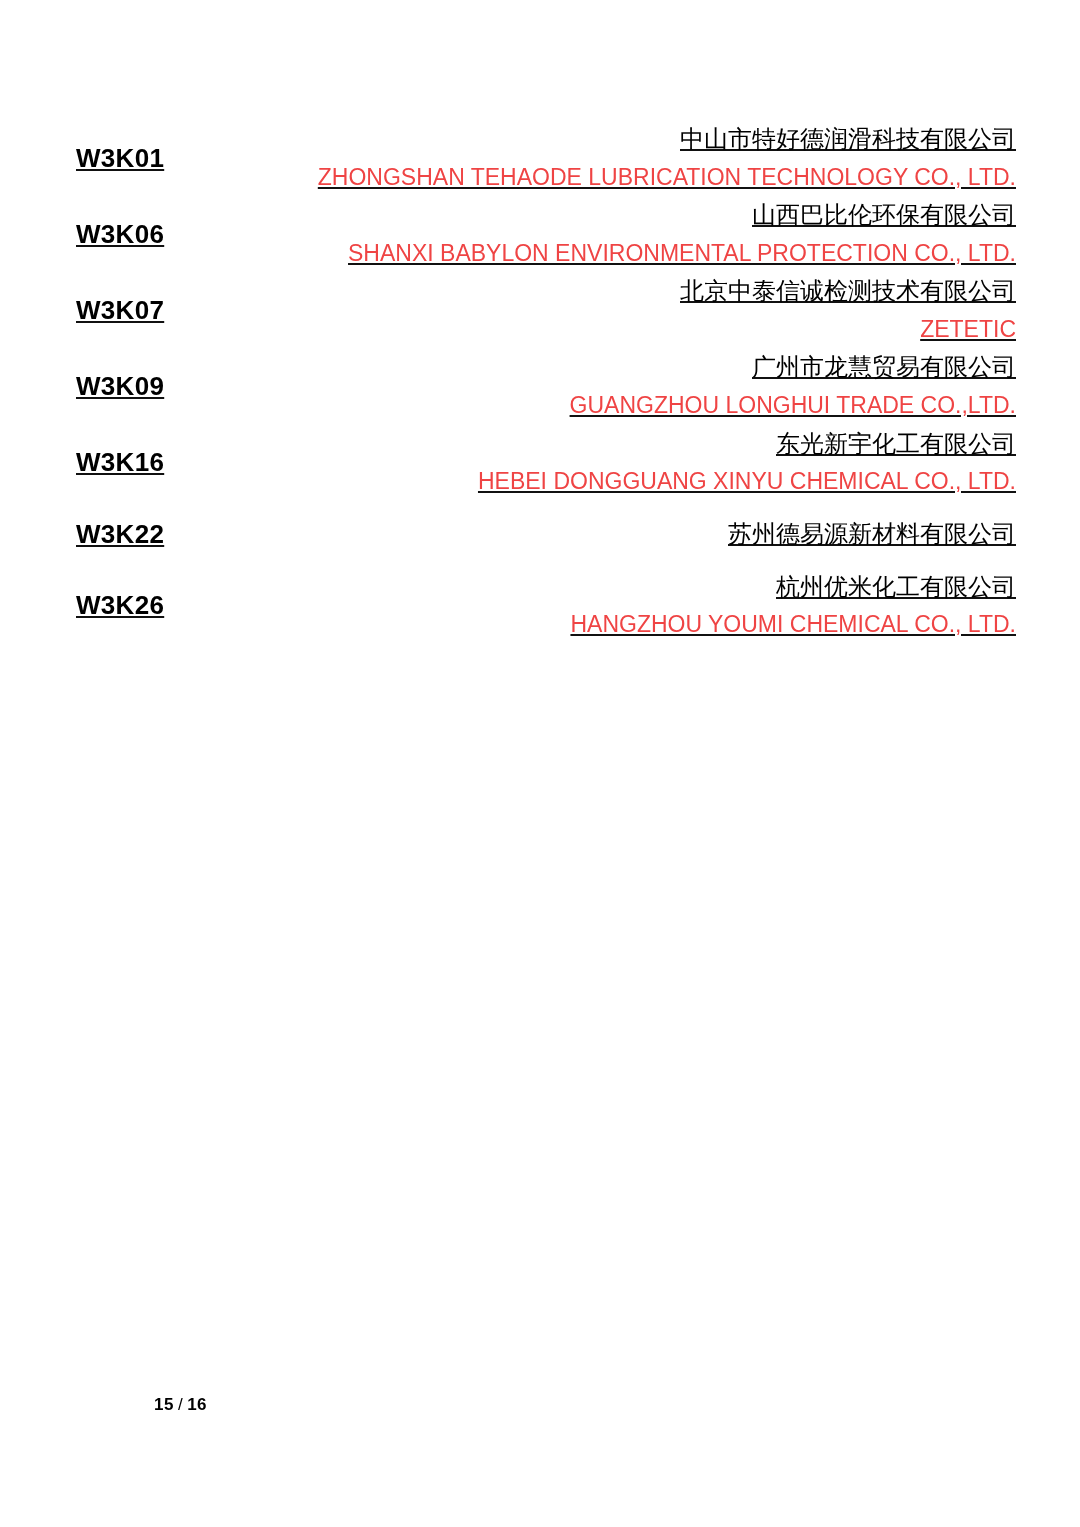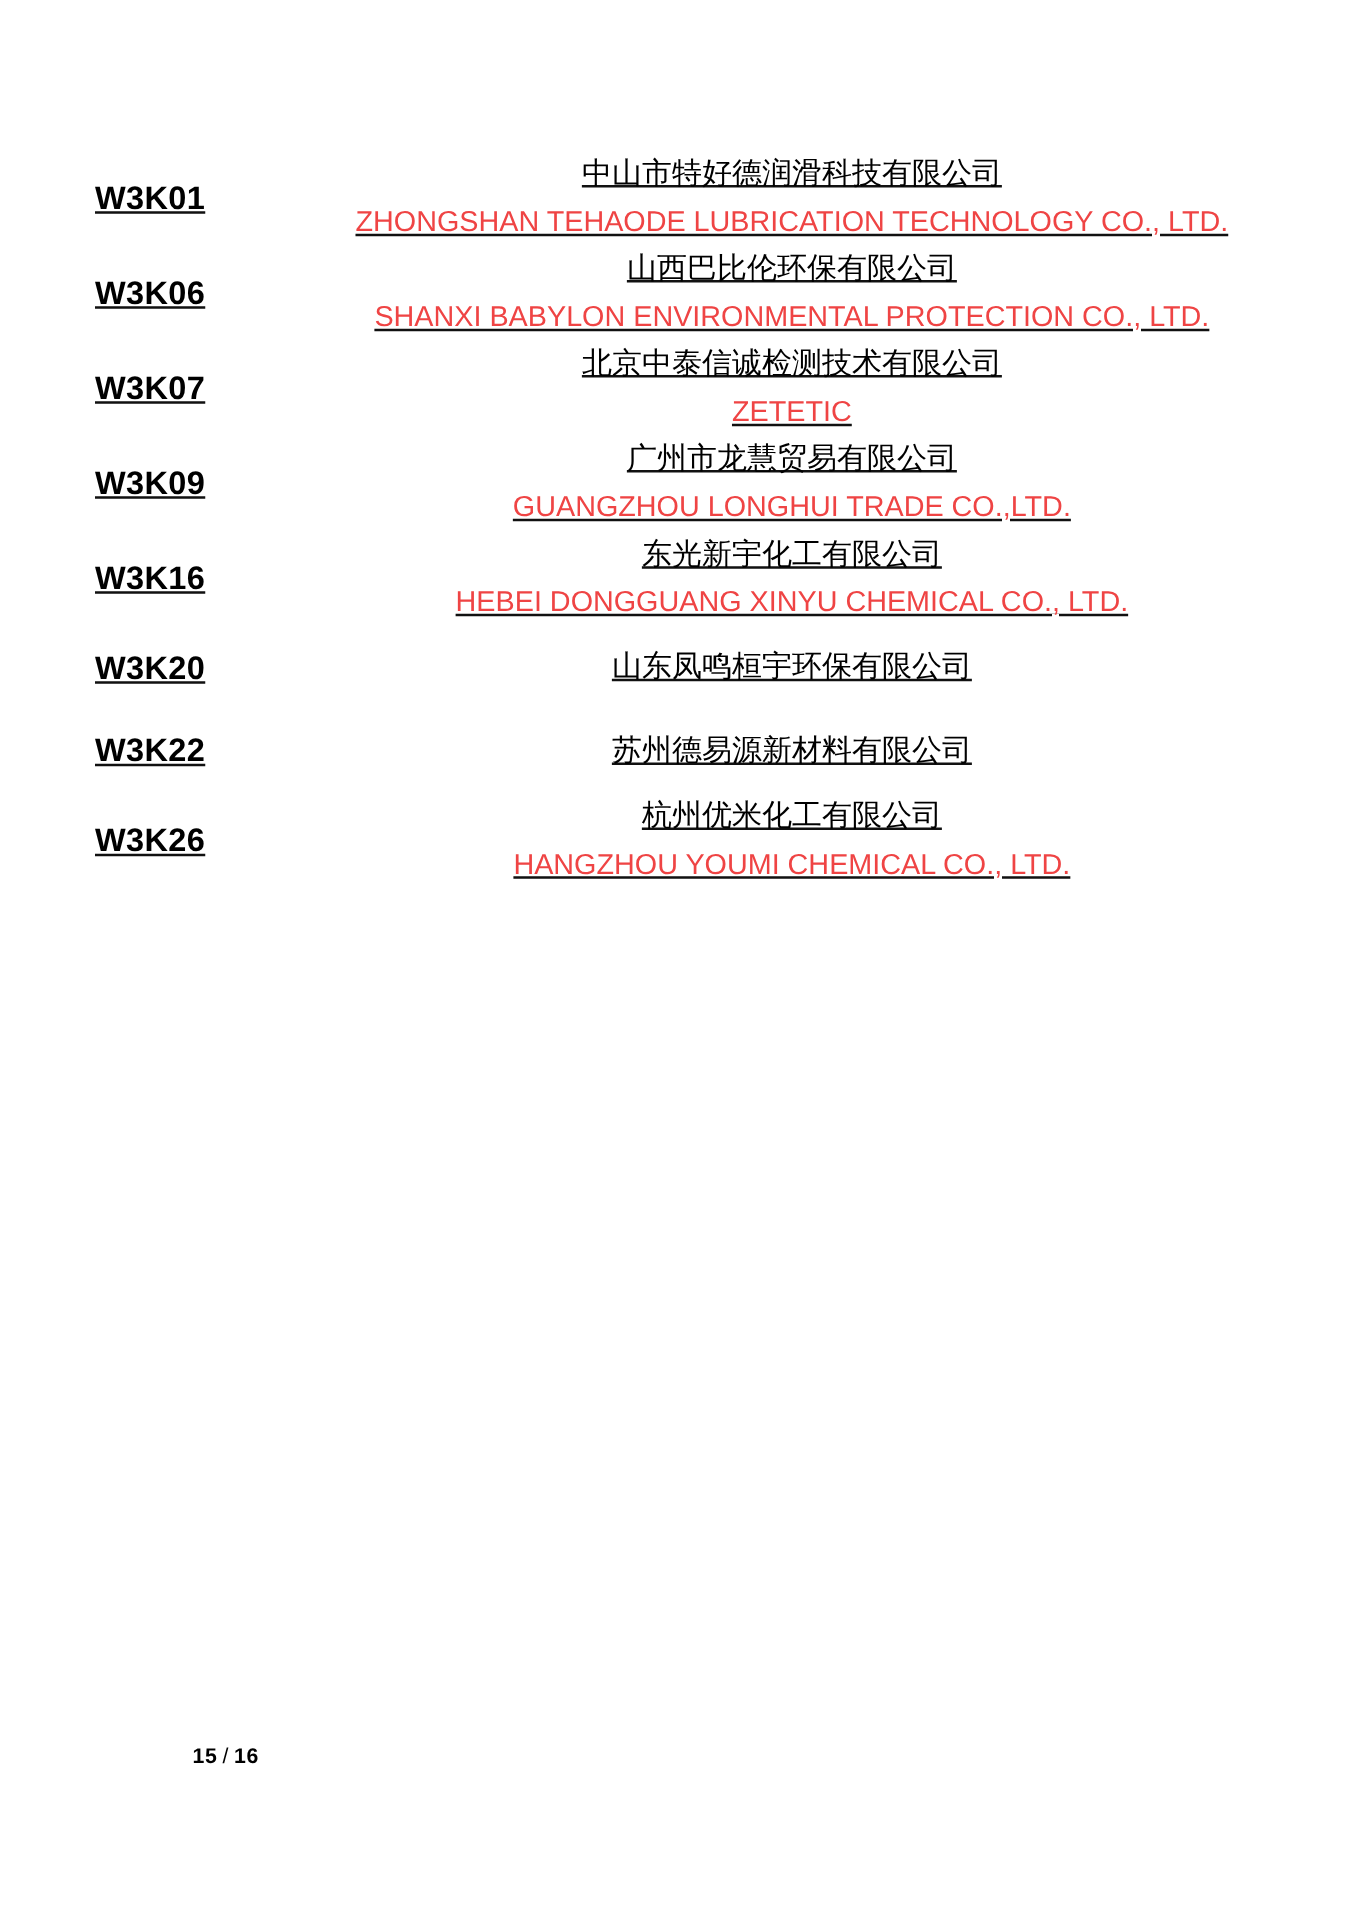--- a/index.html
+++ b/index.html
@@ -37,21 +37,21 @@
     width: 175px;
     font-size: 26px;
     font-weight: bold;
     color: #000;
     text-align: left;
     padding-left: 100px;
     box-sizing: border-box;
     letter-spacing: 0.3px;
   }
   .name-cell {
-    text-align: center;
+    text-align: right;
     padding: 9px 0 9px 0;
   }
   .cn-name {
     font-size: 24px;
     color: #000;
     line-height: 1.62;
     white-space: nowrap;
   }
   .en-name {
     font-size: 23px;
@@ -120,26 +120,20 @@
 
       <tr>
         <td class="booth-cell">W3K16</td>
         <td class="name-cell">
           <div class="cn-name">东光新宇化工有限公司</div>
           <div class="en-name">HEBEI DONGGUANG XINYU CHEMICAL CO., LTD.</div>
         </td>
       </tr>
 
 
-      <tr class="row-single">
-        <td class="booth-cell">W3K20</td>
-        <td class="name-cell">
-          <div class="cn-name">山东凤鸣桓宇环保有限公司</div>
-        </td>
-      </tr>
 
       <tr class="row-single">
         <td class="booth-cell">W3K22</td>
         <td class="name-cell">
           <div class="cn-name">苏州德易源新材料有限公司</div>
         </td>
       </tr>
 
       <tr>
         <td class="booth-cell">W3K26</td>

